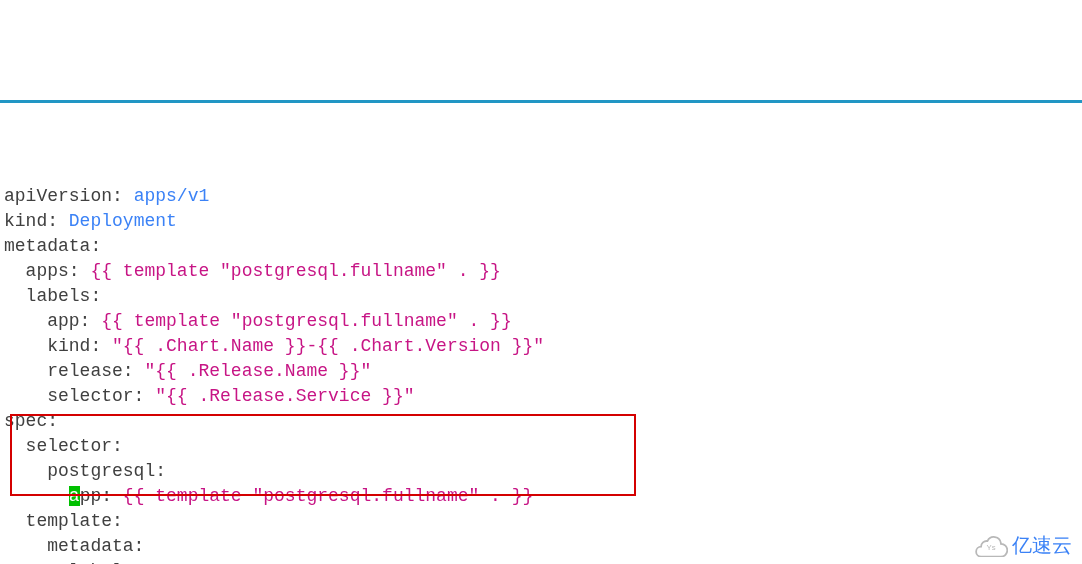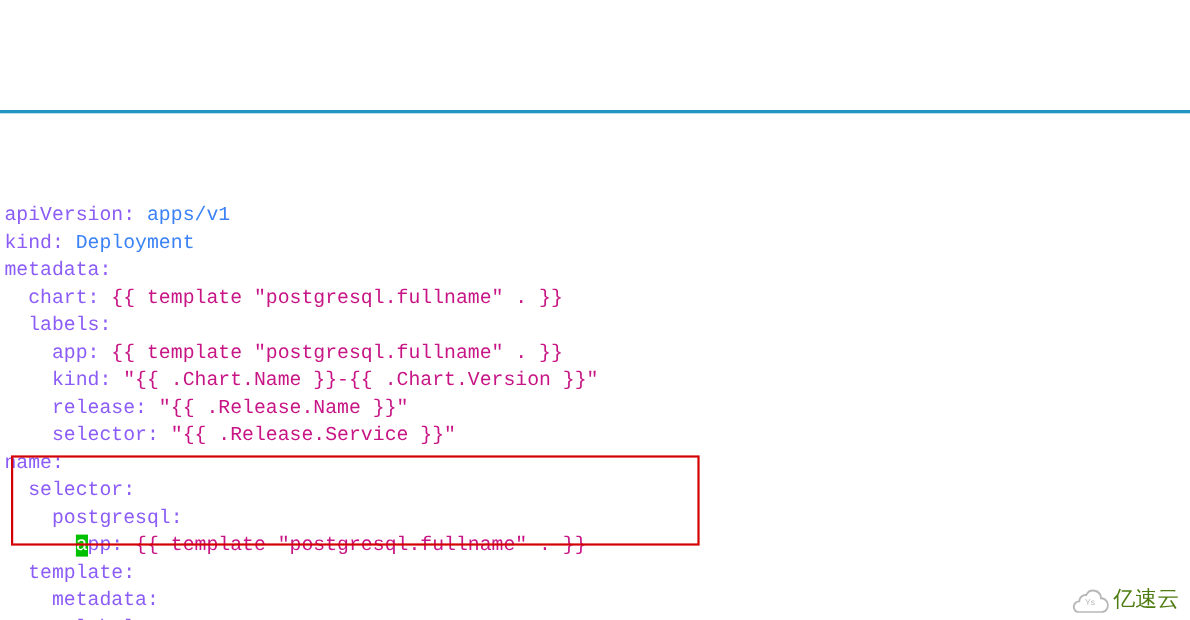--- a/index.html
+++ b/index.html
@@ -17,65 +17,65 @@
   }
   .topbar {
     height: 3px;
     background: #2196c4;
     width: 100%;
   }
   .code {
     padding: 6px 0 0 4px;
     position: relative;
   }
-  .key    { color: #8b5cf6; }
+  .key    { color: #404040; }
   .val    { color: #3b82f6; }   
   .tmpl   { color: #c71585; }   
   .str    { color: #c71585; }   
   .cursor { background: #00c000; color: #ffffff; }
   .highlight-box {
     position: absolute;
     border: 2px solid #d40000;
     left: 10px;
     top: 261px;
     width: 622px;
     height: 78px;
     pointer-events: none;
   }
   .watermark {
     position: absolute;
     right: 10px;
     bottom: 6px;
     font-family: sans-serif;
-    color: #4d7c0f;
+    color: #3b82f6;
     font-size: 20px;
     display: flex;
     align-items: center;
     gap: 4px;
   }
   .watermark svg { width: 34px; height: 22px; }
 </style>
 </head>
 <body>
 
 
 
 <div class="topbar"></div>
 
 <div class="code">
 <span class="key">apiVersion:</span><span class="val"> apps/v1</span>
 <span class="key">kind:</span><span class="val"> Deployment</span>
 <span class="key">metadata:</span>
-<span class="key">  chart:</span><span class="tmpl"> {{ template "postgresql.fullname" . }}</span>
+<span class="key">  apps:</span><span class="tmpl"> {{ template "postgresql.fullname" . }}</span>
 <span class="key">  labels:</span>
 <span class="key">    app:</span><span class="tmpl"> {{ template "postgresql.fullname" . }}</span>
 <span class="key">    kind:</span><span class="str"> "{{ .Chart.Name }}-{{ .Chart.Version }}"</span>
 <span class="key">    release:</span><span class="str"> "{{ .Release.Name }}"</span>
 <span class="key">    selector:</span><span class="str"> "{{ .Release.Service }}"</span>
-<span class="key">name:</span>
+<span class="key">spec:</span>
 <span class="key">  selector:</span>
 <span class="key">    postgresql:</span>
 <span>      </span><span class="cursor">a</span><span class="key">pp:</span><span class="tmpl"> {{ template "postgresql.fullname" . }}</span>
 <span class="key">  template:</span>
 <span class="key">    metadata:</span>
 <span class="key">      labels:</span>
 
 
 
 

